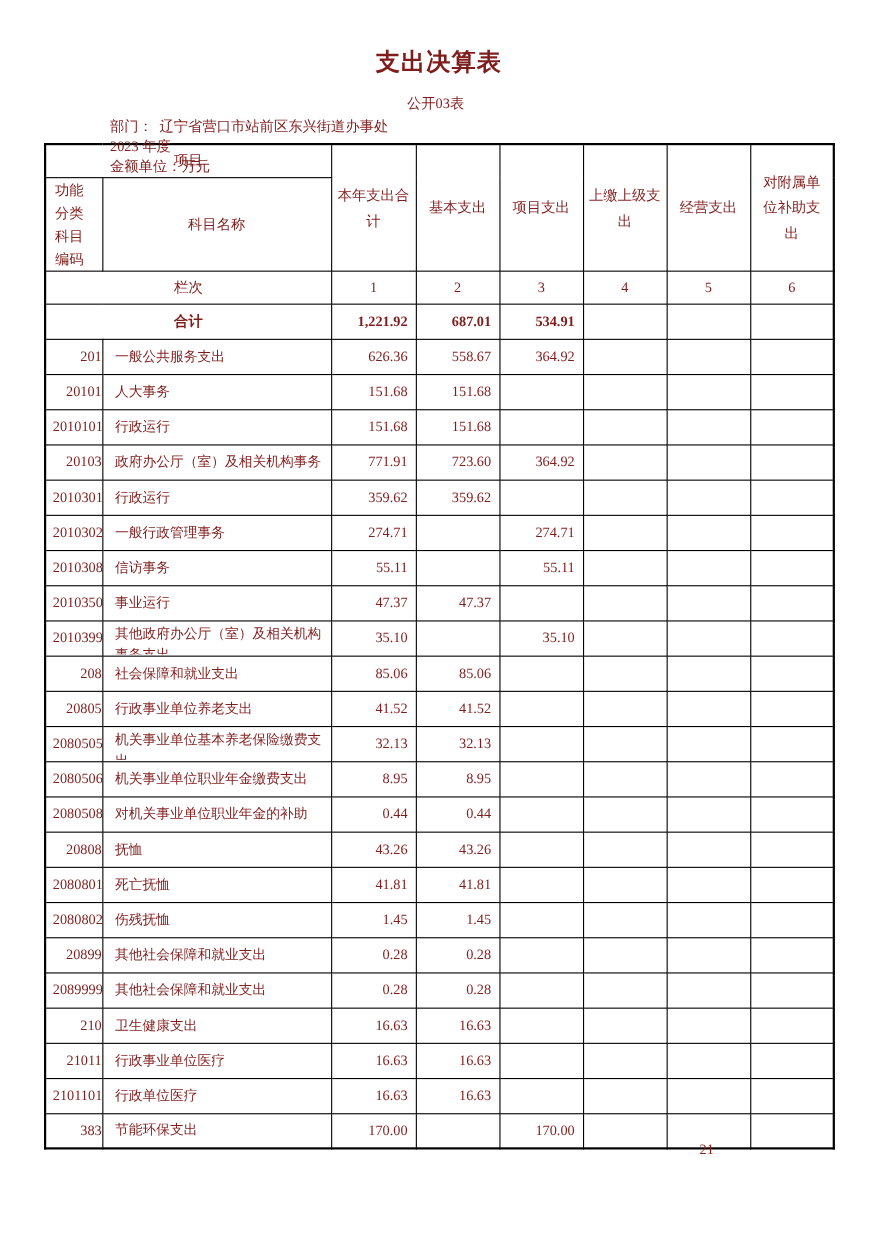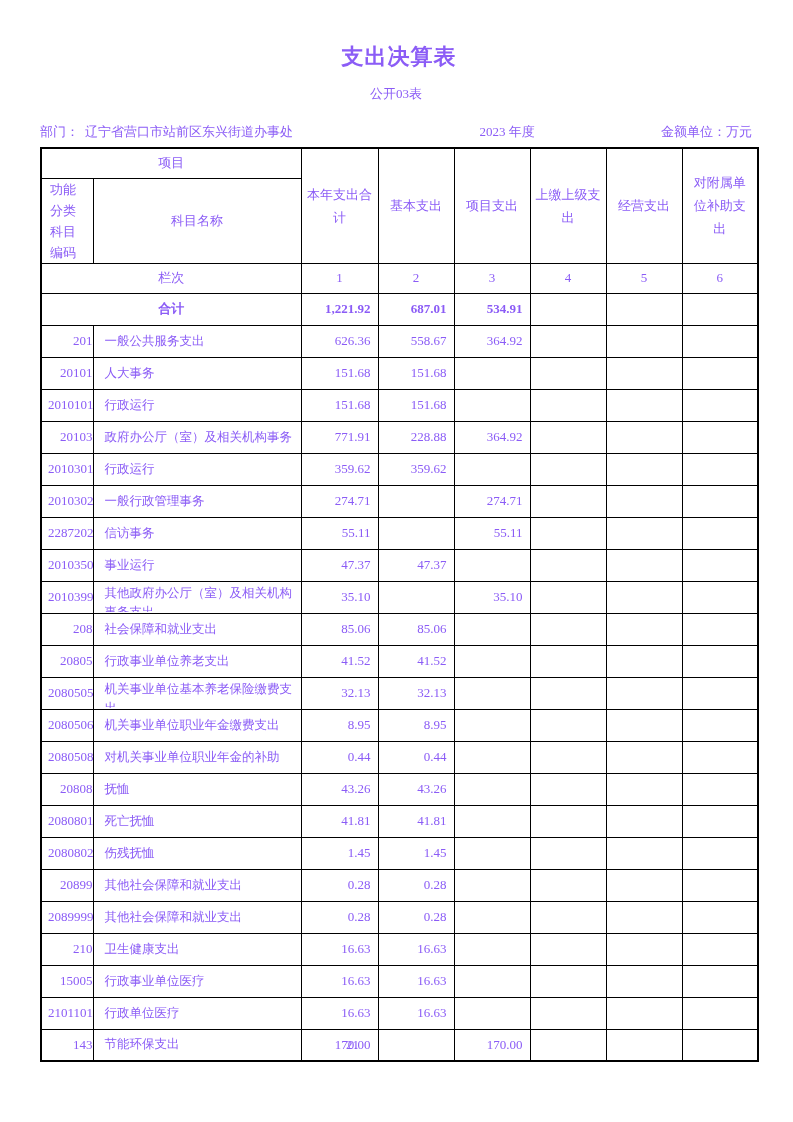--- a/index.html
+++ b/index.html
@@ -4,21 +4,21 @@
 <style>
   * { margin: 0; padding: 0; box-sizing: border-box; }
   html, body { background: #888; }
   .page {
     position: relative;
     width: 793px;
     height: 1122px;
     margin: 0 auto;
     background: #ffffff;
     font-family: "Liberation Serif", "DejaVu Serif", serif;
-    color: #8b5cf6;
+    color: #7f1d1d;
     overflow: hidden;
   }
   .content {
     position: absolute;
     left: 40px;
     top: 0;
     width: 718px;
   }
   .doc-title {
     margin-top: 42px;
@@ -28,26 +28,27 @@
     font-size: 22px;
     letter-spacing: 1px;
   }
   .form-label-line {
     margin-top: 13px;
     text-align: center;
     font-size: 13px;
     padding-right: 6px;
   }
   .info-line {
-    margin-top: 20px;
+    margin-top: 3px;
     display: flex;
     justify-content: space-between;
     align-items: baseline;
     font-size: 13px;
     height: 20px;
+    flex-direction: column;
   }
   .info-left { white-space: nowrap; }
   .info-left .dept-name { margin-left: 6px; }
   .info-center { white-space: nowrap; margin-left: 60px; }
   .info-right { white-space: nowrap; padding-right: 6px; }
 
   table.fin {
     margin-top: 4px;
     border-collapse: collapse;
     table-layout: fixed;
@@ -116,23 +117,22 @@
     text-align: right;
     padding-right: 7px;
     vertical-align: middle;
     font-size: 13px;
   }
   .page-number {
     position: absolute;
     top: 1037px;
     left: 0;
     width: 649px;
-    text-align: center;
+    text-align: right;
     font-size: 13px;
-    margin-left: 28px;
   }
 </style>
 </head>
 <body>
 
 <div class="page">
   <div class="content">
 
     <div class="doc-title">支出决算表</div>
 
@@ -222,21 +222,21 @@
     <td class="cell-num"></td>
     <td class="cell-num"></td>
     <td class="cell-num"></td>
   </tr>
           <tr class="data-row">
     <td class="cell-code">20103</td>
     <td class="cell-name">
               <div class="nametext">政府办公厅（室）及相关机构事务</div>
             </td>
     <td class="cell-num">771.91</td>
-    <td class="cell-num">228.88</td>
+    <td class="cell-num">723.60</td>
     <td class="cell-num">364.92</td>
     <td class="cell-num"></td>
     <td class="cell-num"></td>
     <td class="cell-num"></td>
   </tr>
           <tr class="data-row">
     <td class="cell-code">2010301</td>
     <td class="cell-name">
               <div class="nametext">行政运行</div>
             </td>
@@ -253,21 +253,21 @@
               <div class="nametext">一般行政管理事务</div>
             </td>
     <td class="cell-num">274.71</td>
     <td class="cell-num"></td>
     <td class="cell-num">274.71</td>
     <td class="cell-num"></td>
     <td class="cell-num"></td>
     <td class="cell-num"></td>
   </tr>
           <tr class="data-row">
-    <td class="cell-code">2287202</td>
+    <td class="cell-code">2010308</td>
     <td class="cell-name">
               <div class="nametext">信访事务</div>
             </td>
     <td class="cell-num">55.11</td>
     <td class="cell-num"></td>
     <td class="cell-num">55.11</td>
     <td class="cell-num"></td>
     <td class="cell-num"></td>
     <td class="cell-num"></td>
   </tr>
@@ -421,21 +421,21 @@
               <div class="nametext">卫生健康支出</div>
             </td>
     <td class="cell-num">16.63</td>
     <td class="cell-num">16.63</td>
     <td class="cell-num"></td>
     <td class="cell-num"></td>
     <td class="cell-num"></td>
     <td class="cell-num"></td>
   </tr>
           <tr class="data-row">
-    <td class="cell-code">15005</td>
+    <td class="cell-code">21011</td>
     <td class="cell-name">
               <div class="nametext">行政事业单位医疗</div>
             </td>
     <td class="cell-num">16.63</td>
     <td class="cell-num">16.63</td>
     <td class="cell-num"></td>
     <td class="cell-num"></td>
     <td class="cell-num"></td>
     <td class="cell-num"></td>
   </tr>
@@ -445,21 +445,21 @@
               <div class="nametext">行政单位医疗</div>
             </td>
     <td class="cell-num">16.63</td>
     <td class="cell-num">16.63</td>
     <td class="cell-num"></td>
     <td class="cell-num"></td>
     <td class="cell-num"></td>
     <td class="cell-num"></td>
   </tr>
           <tr class="data-row">
-    <td class="cell-code">143</td>
+    <td class="cell-code">383</td>
     <td class="cell-name">
               <div class="nametext">节能环保支出</div>
             </td>
     <td class="cell-num">170.00</td>
     <td class="cell-num"></td>
     <td class="cell-num">170.00</td>
     <td class="cell-num"></td>
     <td class="cell-num"></td>
     <td class="cell-num"></td>
   </tr>

